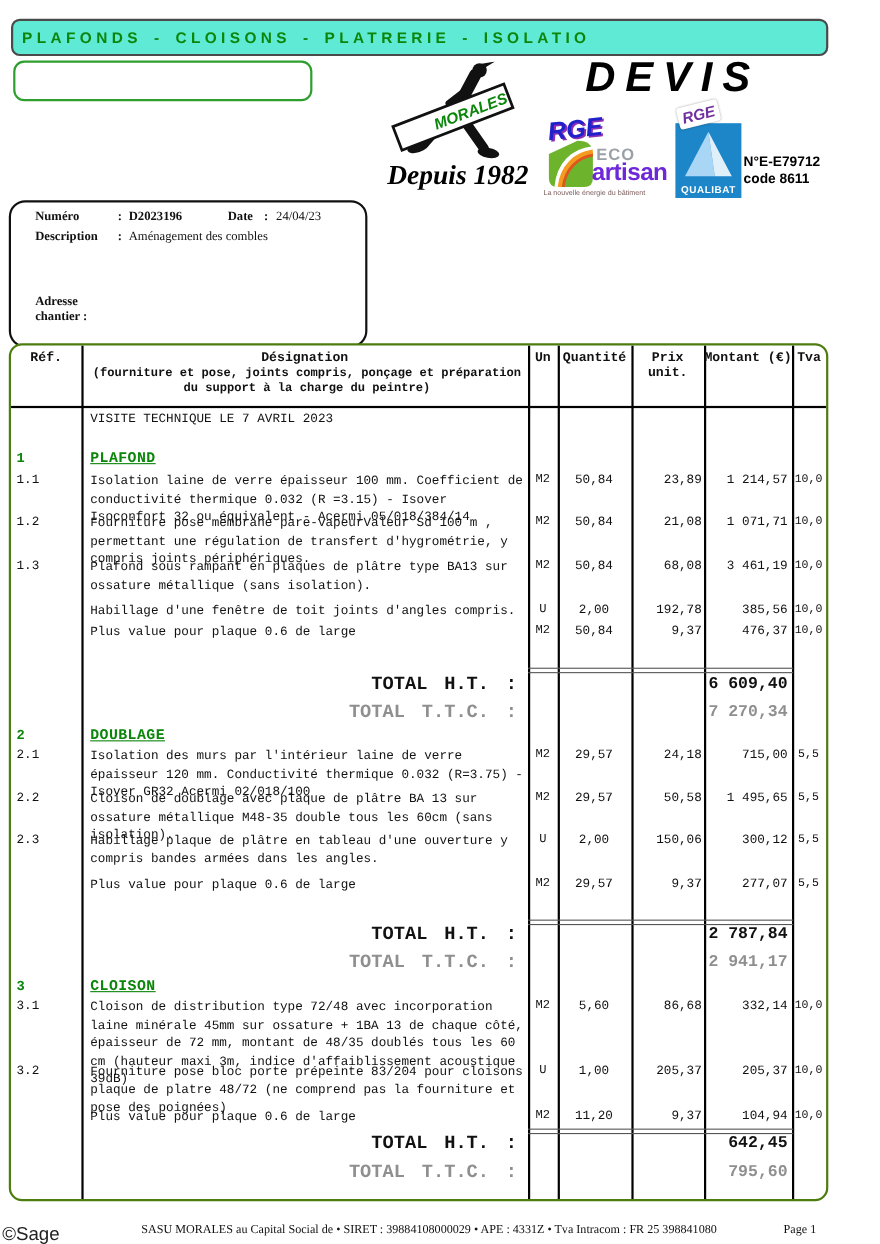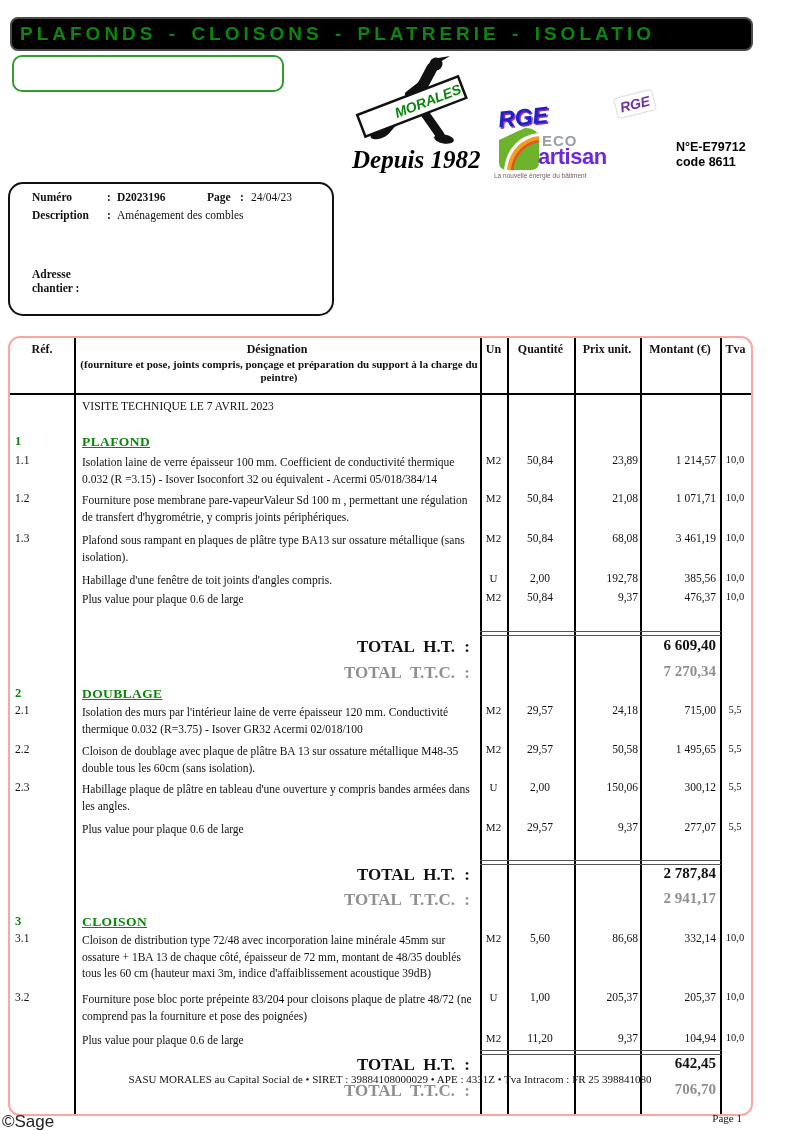--- a/index.html
+++ b/index.html
@@ -1,22 +1,22 @@
 <!DOCTYPE html>
 <html><head>
 <meta charset="utf-8">
 <style>
   html,body{margin:0;padding:0;background:#fff;}
   .page{position:relative;width:800px;height:1131px;background:#fff;overflow:hidden;
         font-family:"Liberation Serif",serif;color:#111;}
 
   
   .banner{position:absolute;left:10px;top:17px;width:731px;height:30px;
-          border:2px solid #4a4a4a;border-radius:8px;background:#000000;
-          font-family:"Liberation Sans",sans-serif;font-weight:bold;font-size:19px;
+          border:2px solid #4a4a4a;border-radius:8px;background:#5eead4;
+          font-family:"Liberation Sans",sans-serif;font-weight:bold;font-size:14px;
           color:#0b860b;letter-spacing:4px;word-spacing:3px;line-height:30px;
           padding-left:8px;white-space:nowrap;overflow:hidden;}
   .client-box{position:absolute;left:12px;top:55px;width:268px;height:33px;
           border:2px solid #2e9e2e;border-radius:10px;background:#fff;}
   .devis{position:absolute;left:532px;top:50px;font-family:"Liberation Sans",sans-serif;
           font-weight:bold;font-style:italic;font-size:38px;letter-spacing:9px;color:#000;}
   .since{position:absolute;left:352px;top:146px;font-weight:bold;font-style:italic;
           font-size:25px;color:#000;}
   .morales-svg{position:absolute;left:352px;top:56px;width:135px;height:92px;}
 
@@ -45,22 +45,22 @@
   .q-cert{position:absolute;left:64px;top:46px;font-family:"Liberation Sans",sans-serif;
           font-weight:bold;font-size:12.5px;color:#000;line-height:15px;white-space:nowrap;}
 
   
   .info-box{position:absolute;left:8px;top:182px;width:322px;height:130px;
           border:2px solid #111;border-radius:15px;background:#fff;font-size:11.5px;}
   .info-box .lbl{font-weight:bold;}
   .ib-abs{position:absolute;white-space:nowrap;}
 
   
-  .dtable{position:absolute;left:8px;top:336px;width:741px;height:776px;
-          border:2px solid #fca5a5;border-radius:12px;background:#fff;overflow:hidden;}
+  .dtable{position:absolute;left:8px;top:312px;width:741px;height:776px;
+          border:2px solid #4d7c0f;border-radius:12px;background:#fff;overflow:hidden;font-family:Liberation Mono, monospace;}
   .vl{position:absolute;top:0;bottom:0;width:1.5px;background:#000;}
   .hl{position:absolute;left:0;right:0;top:55px;height:2px;background:#000;}
   .hdr{position:absolute;top:4px;font-weight:bold;font-size:12px;text-align:center;}
   .hdr-note{position:absolute;left:68px;top:20px;width:402px;text-align:center;
           font-weight:bold;font-size:11px;line-height:13px;}
   .t-row{position:absolute;left:0;right:0;height:0;}
   .c-ref{position:absolute;left:5px;width:56px;font-size:11.5px;}
   .c-desc{position:absolute;left:72px;width:396px;font-size:11.5px;line-height:16.5px;}
   .c-un{position:absolute;left:470px;width:27px;text-align:center;font-size:11px;}
   .c-qty{position:absolute;left:499px;width:62px;text-align:center;font-size:11.5px;}
@@ -73,21 +73,21 @@
   .tot-label{position:absolute;left:120px;width:340px;text-align:right;font-weight:bold;
           font-size:17px;word-spacing:5px;}
   .tot-amt{position:absolute;left:628px;width:78px;text-align:right;font-weight:bold;font-size:15px;}
   .gray{color:#8f8f8f;}
   .dsep{position:absolute;left:470px;width:241px;height:2.5px;
           border-top:1.5px solid #555;border-bottom:1.5px solid #555;}
 
   
   .sage{position:absolute;left:2px;top:1112px;font-family:"Liberation Sans",sans-serif;
           font-size:17px;color:#222;}
-  .footer-info{position:absolute;left:80px;top:1073px;width:620px;text-align:center;
+  .footer-info{position:absolute;left:80px;top:1112px;width:620px;text-align:center;
           font-size:11px;color:#111;white-space:nowrap;}
   .footer-page{position:absolute;right:58px;top:1112px;font-size:11px;color:#111;}
 </style>
 </head>
 <body>
 
 <div class="page">
 
   <div class="banner">PLAFONDS - CLOISONS - PLATRERIE - ISOLATIO</div>
 
@@ -102,47 +102,55 @@
     <circle cx="84" cy="8" r="6.5" fill="#111"></circle>
     <path d="M86,2 l12,-2 -10,6 z" fill="#111"></path>
     <path d="M74,24 L56,38" stroke="#111" stroke-width="6" stroke-linecap="round" fill="none"></path>
     <g transform="rotate(-21 62 48)">
       <rect x="5" y="38" width="108" height="23" fill="#fff" stroke="#111" stroke-width="2.5"></rect>
       <text x="76" y="55" text-anchor="middle" font-family="Liberation Sans,sans-serif" font-size="14" font-weight="bold" font-style="italic" fill="#0b860b">MORALES</text>
     </g>
   </svg>
   <div class="since">Depuis 1982</div>
 
+  <div class="devis">DEVIS</div>
 
   <div class="rge-eco">
     <svg class="house-svg" viewBox="0 0 46 46">
       <path d="M4,14 L30,2 Q44,2 44,14 L44,36 Q44,44 36,44 L12,44 Q4,44 4,36 Z" fill="#6db32b"></path>
       <path d="M12,44 C14,24 26,12 44,10" stroke="#fff" stroke-width="6" fill="none"></path>
       <path d="M14,44 C16,26 28,14 44,12" stroke="#f59c20" stroke-width="4" fill="none"></path>
       <path d="M17,44 C19,28 30,17 44,15" stroke="#e2541f" stroke-width="2.5" fill="none"></path>
     </svg>
     <div class="rge-word">RGE</div>
     <div class="eco-word">ECO</div>
     <div class="artisan-word">artisan</div>
     <div class="eco-tag">La nouvelle énergie du bâtiment</div>
   </div>
 
   <div class="qualibat">
+    <div class="q-square">
+      <svg viewBox="0 0 60 60" width="60" height="58">
+        <polygon points="30,8 8,50 36,50" fill="#a9d6f4"></polygon>
+        <polygon points="30,8 36,50 52,50" fill="#dff0fb"></polygon>
+      </svg>
+      <div class="q-name">QUALIBAT</div>
+    </div>
     <div class="q-tag">RGE</div>
     <div class="q-cert">
       <div>N°E-E79712</div>
       <div>code 8611</div>
     </div>
   </div>
 
   <div class="info-box">
     <span class="ib-abs lbl" style="left:22px;top:7px">Numéro</span>
     <span class="ib-abs lbl" style="left:97px;top:7px">:</span>
     <span class="ib-abs lbl" style="left:107px;top:7px">D2023196</span>
-    <span class="ib-abs lbl" style="left:197px;top:7px">Page</span>
+    <span class="ib-abs lbl" style="left:197px;top:7px">Date</span>
     <span class="ib-abs lbl" style="left:230px;top:7px">:</span>
     <span class="ib-abs" style="left:241px;top:7px">24/04/23</span>
     <span class="ib-abs lbl" style="left:22px;top:25px">Description</span>
     <span class="ib-abs lbl" style="left:97px;top:25px">:</span>
     <span class="ib-abs" style="left:107px;top:25px">Aménagement des combles</span>
     <span class="ib-abs lbl" style="left:22px;top:84px">Adresse</span>
     <span class="ib-abs lbl" style="left:22px;top:98px">chantier :</span>
   </div>
 
   <div class="dtable">
@@ -304,21 +312,21 @@
       <div class="c-amt">104,94</div>
       <div class="c-tva">10,0</div>
     </div>
     <div class="dsep" style="top:712px"></div>
     <div class="t-row" style="top:717px">
       <div class="tot-label">TOTAL  H.T. :</div>
       <div class="tot-amt">642,45</div>
     </div>
     <div class="t-row" style="top:743px">
       <div class="tot-label gray">TOTAL  T.T.C. :</div>
-      <div class="tot-amt gray">706,70</div>
+      <div class="tot-amt gray">795,60</div>
     </div>
   </div>
 
   <div class="sage">©Sage</div>
   <div class="footer-info">SASU MORALES au Capital Social de   •  SIRET : 39884108000029  •  APE : 4331Z  •  Tva Intracom : FR 25 398841080</div>
   <div class="footer-page">Page 1</div>
 
 </div>
 
 </body></html>

